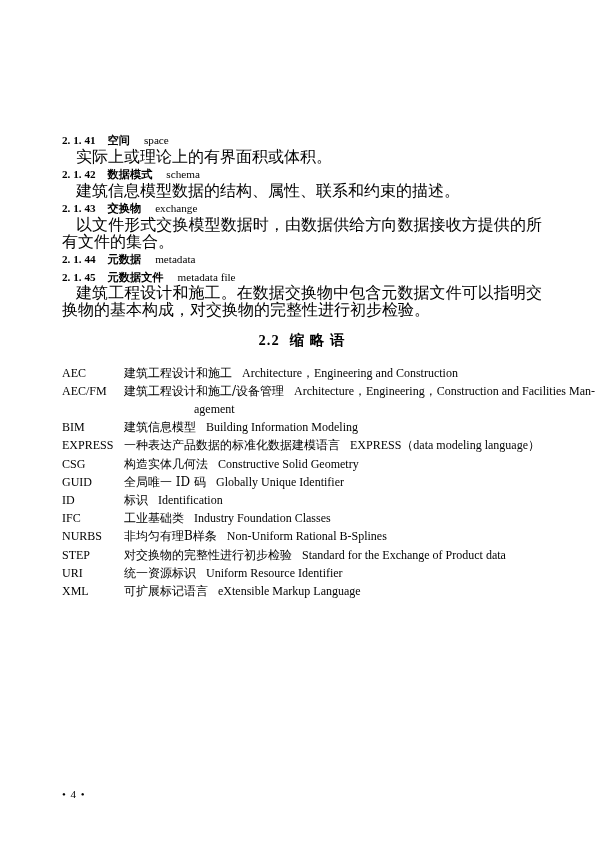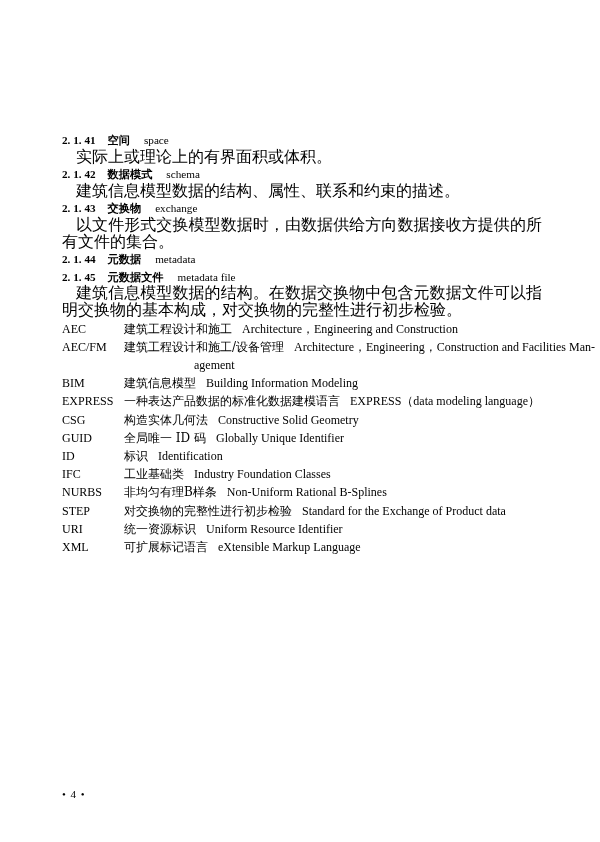--- a/index.html
+++ b/index.html
@@ -134,23 +134,26 @@
     <div class="term-block">
       <div class="term-head">
         <span class="term-num">2. 1. 44</span><span class="term-cn">元数据</span><span class="term-en">metadata</span>
       </div>
     </div>
 
     <div class="term-block">
       <div class="term-head">
         <span class="term-num">2. 1. 45</span><span class="term-cn">元数据文件</span><span class="term-en">metadata file</span>
       </div>
-      <div class="term-def">建筑信息模型数据的结构。在数据交换物中包含元数据文件可以指明交换物的基本构成，对交换物的完整性进行初步检验。</div>
-    </div>
-
+      <div class="term-def">建筑工程设计和施工。在数据交换物中包含元数据文件可以指明交换物的基本构成，对交换物的完整性进行初步检验。</div>
+    </div>
+
+    <div class="section-title">
+      <span class="num">2.2</span><span>缩  略  语</span>
+    </div>
 
     <div class="abbr-list">
 
       <div class="abbr-row">
         <span class="abbr-key">AEC</span><span class="abbr-cn">建筑工程设计和施工</span><span class="abbr-en">Architecture，Engineering and Construction</span>
       </div>
 
       <div class="abbr-row">
         <span class="abbr-key">AEC/FM</span><span class="abbr-cn">建筑工程设计和施工/设备管理</span><span class="abbr-en">Architecture，Engineering，Construction and Facilities Man-</span>
         <span class="abbr-cont">agement</span>

